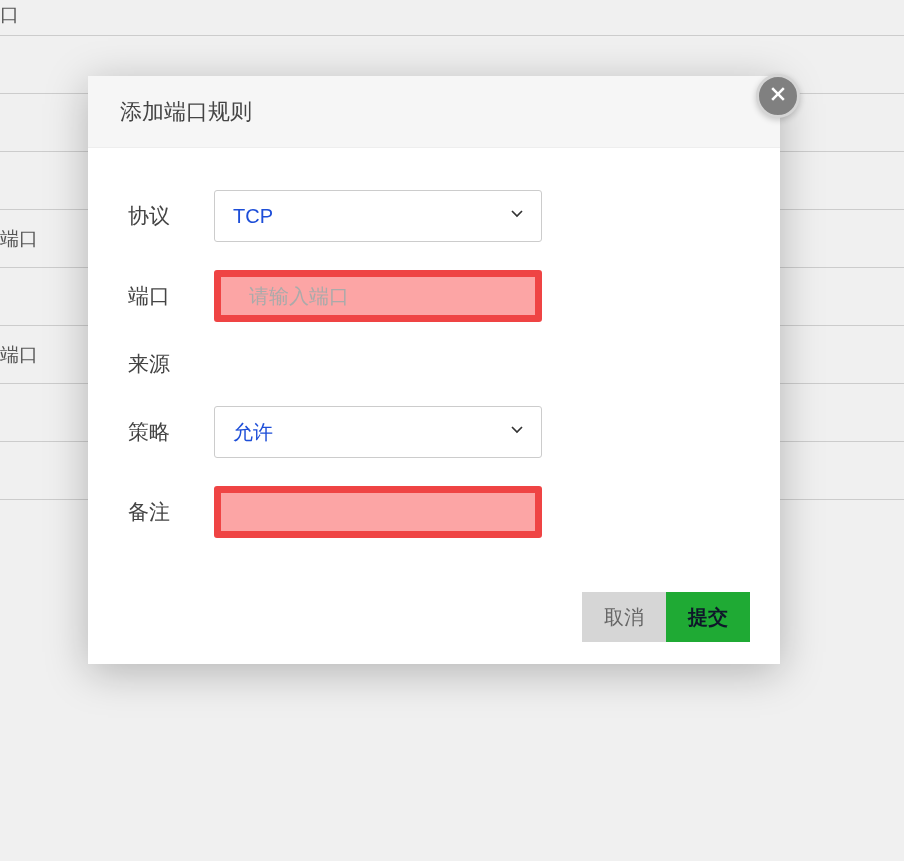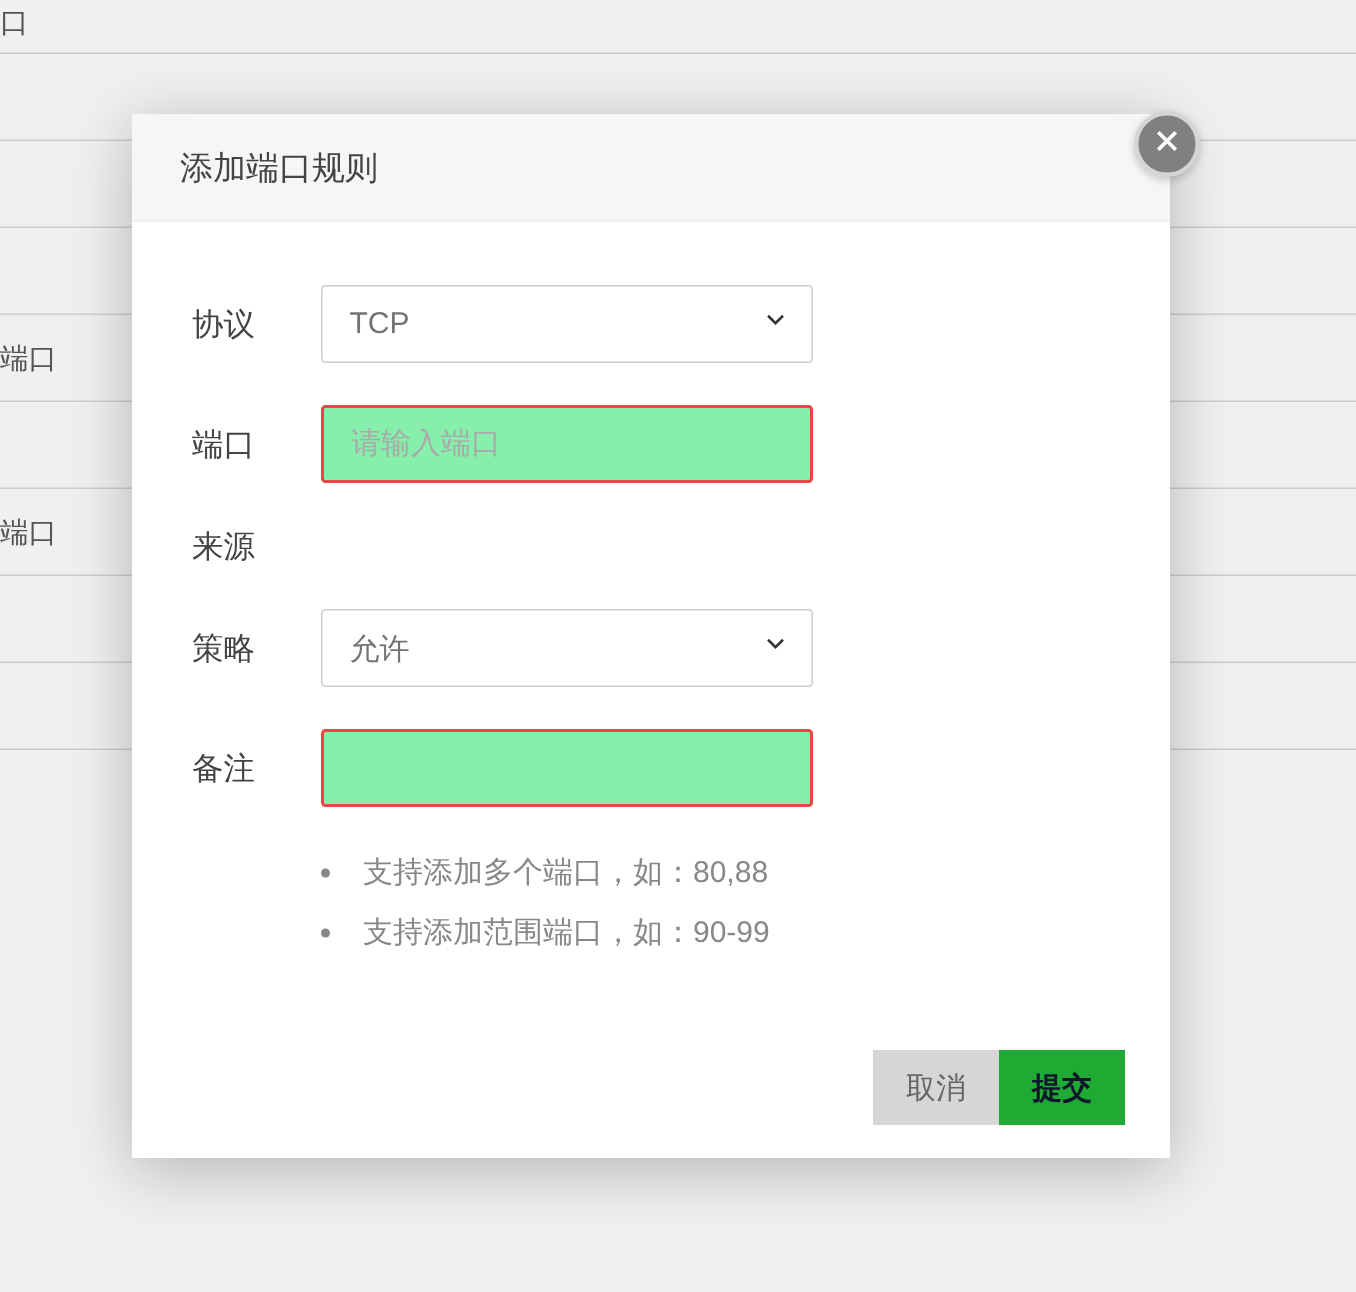--- a/index.html
+++ b/index.html
@@ -30,31 +30,31 @@
       box-shadow:0 2px 6px rgba(0,0,0,0.2);
     }
     .close-btn svg { width:20px; height:20px; stroke:#fff; stroke-width:3; }
 
     .modal-body { padding:42px 36px 18px 36px; }
     .form-row { display:flex; align-items:center; margin-bottom:28px; }
     .form-label { width:72px; text-align:left; font-size:21px; color:#444; margin-right:6px; padding-left:4px;}
     .form-label-wrap { width:90px; display:flex; justify-content:flex-end; padding-right:18px; }
     .form-ctrl {
       width:328px; height:52px; border:1px solid #cccccc; border-radius:3px;
-      font-size:20px; color:#737373; padding:0 18px; background:#fff;
+      font-size:20px; color:#1d4ed8; padding:0 18px; background:#fff;
       display:flex; align-items:center; position:relative; cursor:pointer;
     }
     .chevron {
       position:absolute; right:14px; top:50%; transform:translateY(-50%);
       pointer-events:none;
     }
     .chevron svg { width:20px; height:20px; stroke:#333; stroke-width:2; fill:none; }
     input.form-input {
-      width:328px; height:52px; border:2px solid #ef4444; border-radius:3px;
-      font-size:20px; color:#333; padding:0 18px; background:#86efac; outline:none;
+      width:328px; height:52px; border:7px solid #ef4444; border-radius:3px;
+      font-size:20px; color:#333; padding:0 28px; background:#fca5a5; outline:none;
     }
     input.form-input::placeholder { color:#aaaaaa; }
 
     .hints { padding:6px 0 22px 90px; }
     .hint-item { display:flex; align-items:center; color:#888; font-size:20px; line-height:40px; }
     .bullet { width:6px; height:6px; border-radius:50%; background:#888; margin-right:22px; flex-shrink:0; }
 
     .modal-footer {
       display:flex; justify-content:flex-end; gap:0;
       padding:18px 30px 22px 30px;
@@ -136,30 +136,20 @@
       </div>
     </div>
 
     <div class="form-row" style="margin-bottom:18px;">
       <div class="form-label-wrap">
           <span class="form-label">备注</span>
         </div>
       <input class="form-input" type="text" style="">
     </div>
 
-    <div class="hints">
-      <div class="hint-item">
-        <span class="bullet"></span>
-        <span>支持添加多个端口，如：80,88</span>
-      </div>
-      <div class="hint-item">
-        <span class="bullet"></span>
-        <span>支持添加范围端口，如：90-99</span>
-      </div>
-    </div>
 
   </div>
 
   <div class="modal-footer">
     <button class="btn btn-cancel">取消</button>
     <button class="btn btn-submit">提交</button>
   </div>
 </div>
 
 <div class="close-btn">

